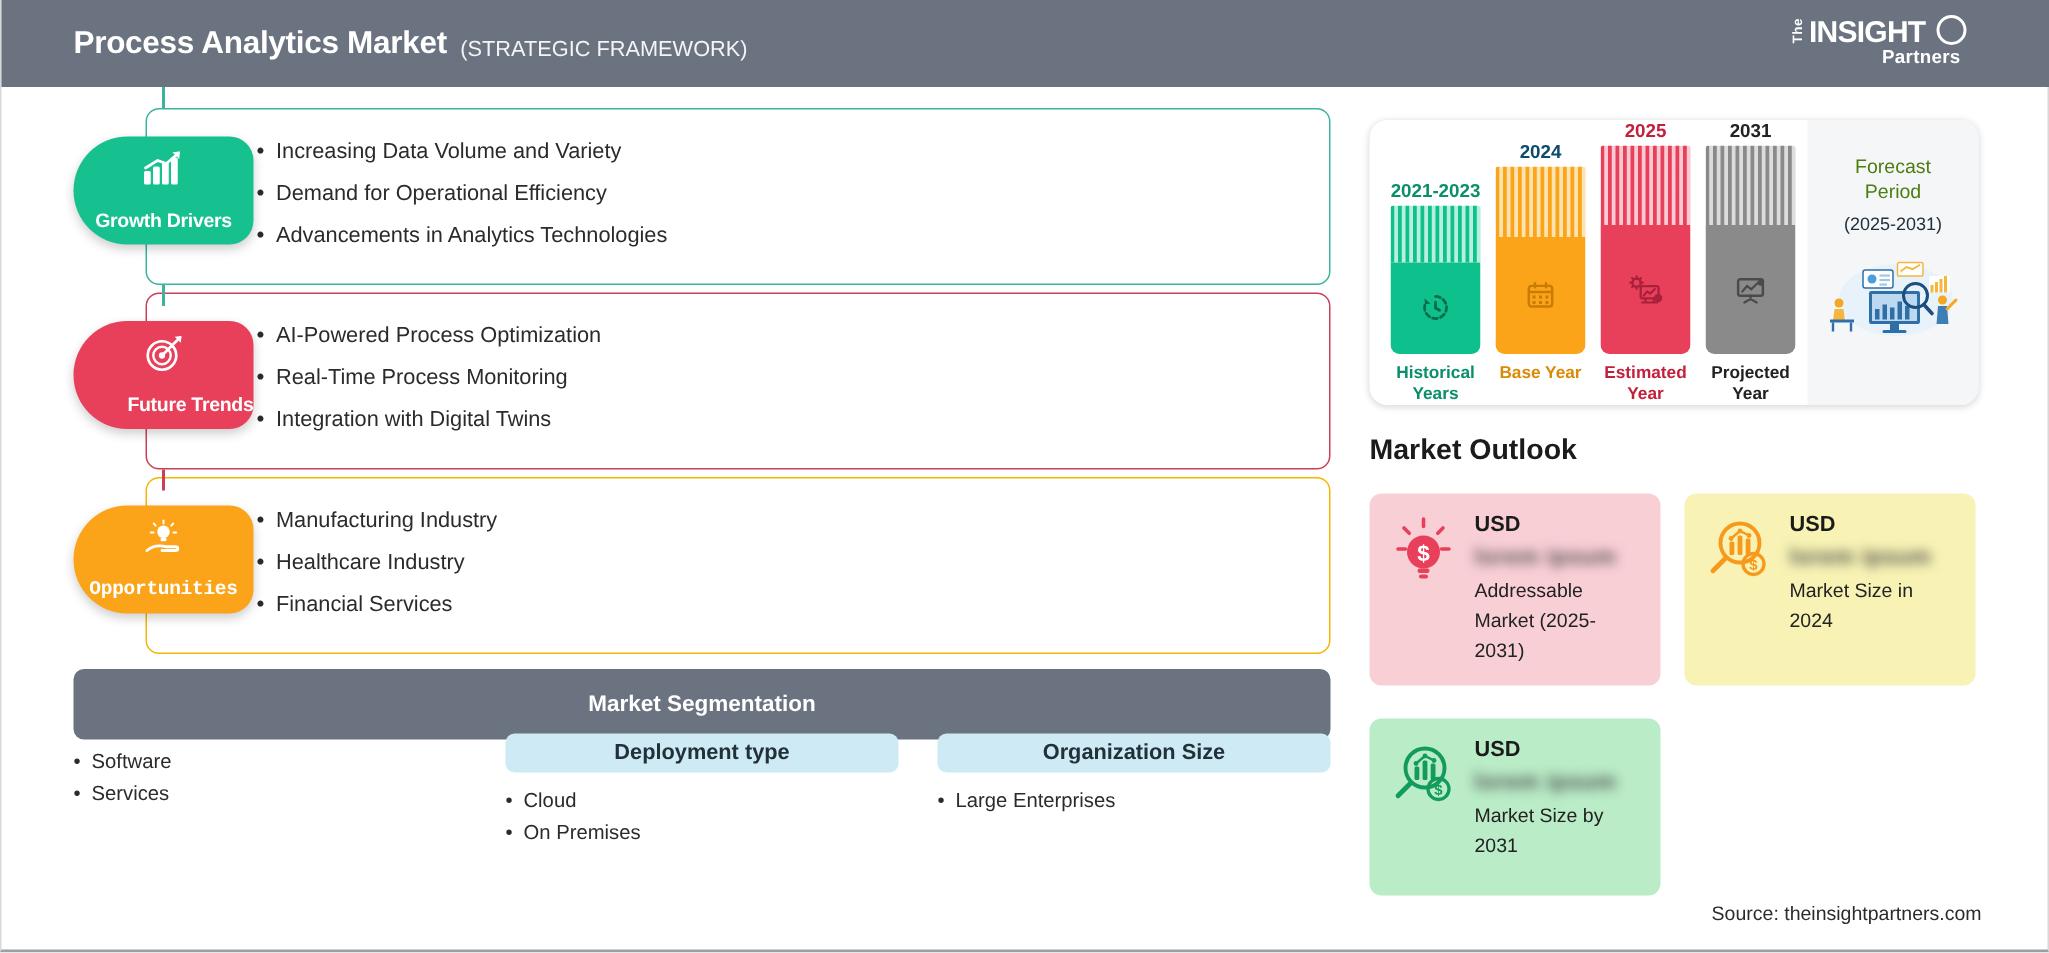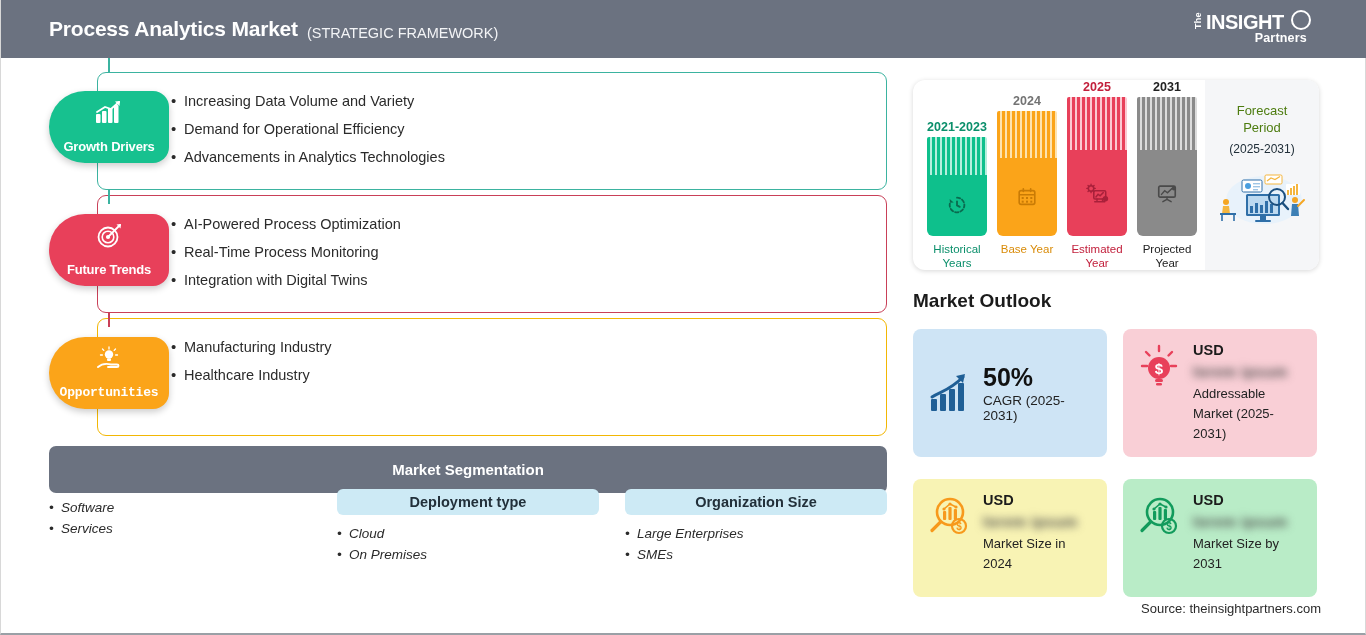--- a/index.html
+++ b/index.html
@@ -91,21 +91,21 @@
   .badge {
     position: absolute; left: 48px;
     width: 120px; height: 72px;
     border-radius: 36px 16px 16px 36px;
     display: flex; flex-direction: column;
     align-items: center; justify-content: flex-end;
     box-shadow: 0 3px 7px rgba(0,0,0,0.20);
     z-index: 5;
   }
   .badge.green  { background: #17c18f; }
-  .badge.red    { background: #e8405a; }
+  .badge.red    { background: #e8405a; align-items: flex-end; }
   .badge.orange { background: #fba419; }
   .badge-label {
     color: #ffffff; font-size: 13px; font-weight: bold;
     padding-bottom: 9px; letter-spacing: -0.2px; white-space: nowrap;
   }
   .badge-icon {
     position: absolute; top: 9px; left: 50%;
     transform: translateX(-50%);
     width: 30px; height: 26px;
   }
@@ -125,21 +125,21 @@
   .seg-cols {
     position: absolute; left: 48px; top: 431px;
     width: 838px; display: flex; gap: 26px;
   }
   .seg-col { width: 262px; }
   .seg-col-title {
     height: 26px; background: #cdeaf5; border-radius: 6px;
     display: flex; align-items: center; justify-content: center;
     font-size: 14.5px; font-weight: bold; color: #22303a;
   }
-  .seg-items { margin-top: 8px; font-style: italic; }
+  .seg-items { margin-top: 8px; }
   .seg-items li {
     list-style: none; position: relative; padding-left: 12px;
     font-size: 13.5px; color: #2b2b2b; line-height: 21px;
   }
   .seg-items li::before {
     content: "•"; position: absolute; left: 0; top: 0; color: #2b2b2b;
   }
 
   
   .right-col { position: absolute; left: 900px; top: 58px; width: 466px; height: 577px; }
@@ -171,21 +171,21 @@
   .bar-stripes {
     height: 38%;
     background-size: 5px 100%;
     background-repeat: repeat-x;
   }
   .bar-solid {
     height: 62%; position: relative;
     display: flex; align-items: center; justify-content: center;
   }
   .bar-caption {
-    font-size: 11.5px; font-weight: normal; text-align: center;
+    font-size: 11.5px; font-weight: bold; text-align: center;
     line-height: 14px; margin-top: 6px; height: 28px;
   }
   .forecast-right {
     width: 114px; height: 100%;
     background: #f5f6f8; border-radius: 0 12px 12px 0;
     display: flex; flex-direction: column; align-items: center;
     padding-top: 22px;
   }
   .forecast-t1 { font-size: 13px; color: #4d7c0f; line-height: 17px; text-align: center; }
   .forecast-t2 { font-size: 12px; color: #22303a; margin-top: 6px; text-align: center; }
@@ -294,20 +294,21 @@
         <span class="badge-label">Future Trends</span>
       </div>
       <div class="connector" style="top:255px;height:14px;color:#c94058;"></div>
     </div>
 
     <div class="cat-block" style="top:0">
       <div class="cat-box orange" style="top:260px;height:118px;">
         <ul class="cat-list">
           <li>Manufacturing Industry</li>
           <li>Healthcare Industry</li>
+          <li>Financial Services</li>
         </ul>
       </div>
       <div class="badge orange" style="top:279px;font-family:Liberation Mono, monospace;">
         <span class="badge-icon">
           <svg viewBox="0 0 30 26" width="30" height="26" aria-hidden="true">
             <circle cx="15" cy="8.5" r="4.2" fill="#fff"></circle>
             <rect x="13" y="12.5" width="4" height="2.4" rx="1" fill="#fff"></rect>
             <g stroke="#fff" stroke-width="1.3" stroke-linecap="round">
               <path d="M15 1 L15 3"></path>
                 <path d="M21.5 3 L20.2 4.4"></path>
@@ -336,21 +337,20 @@
         <div class="seg-col-title">Deployment type</div>
         <ul class="seg-items">
           <li>Cloud</li>
           <li>On Premises</li>
         </ul>
       </div>
       <div class="seg-col">
         <div class="seg-col-title">Organization Size</div>
         <ul class="seg-items">
           <li>Large Enterprises</li>
-          <li>SMEs</li>
         </ul>
       </div>
     </div>
   </div>
 
   <div class="right-col">
 
     <div class="forecast-card">
       <div class="bars-area">
 
@@ -363,21 +363,21 @@
                 <path d="M12 4 a8 8 0 1 1 -7.4 5" fill="none" stroke="#0a6b4f" stroke-width="2" stroke-linecap="round" stroke-dasharray="3.5 2.4"></path>
                 <path d="M4 5.5 L4.3 9.6 L8.4 9.2 Z" fill="#0a6b4f"></path>
                 <path d="M12 8 L12 12.4 L15 14" fill="none" stroke="#0a6b4f" stroke-width="2" stroke-linecap="round"></path>
               </svg>
             </div>
           </div>
           <div class="bar-caption" style="color:#0b8f6b;">Historical Years</div>
         </div>
 
         <div class="bar-col">
-          <div class="bar-year" style="color:#737373;">2024</div>
+          <div class="bar-year" style="color:#0c4a6e;">2024</div>
           <div class="bar" style="height:66%;">
             <div class="bar-stripes" style="background-image:linear-gradient(90deg,#fba419 0 2.6px,#fde3b0 2.6px 5px);"></div>
             <div class="bar-solid" style="background:#fba419;">
               <svg width="22" height="22" viewBox="0 0 24 24" aria-hidden="true">
                 <rect x="3.5" y="5" width="17" height="15" rx="2" fill="none" stroke="#c97b05" stroke-width="1.8"></rect>
                 <path d="M3.5 9.5 H20.5" stroke="#c97b05" stroke-width="1.8"></path>
                 <path d="M8 3 V6 M16 3 V6" stroke="#c97b05" stroke-width="1.8" stroke-linecap="round"></path>
                 <g fill="#c97b05">
                   <rect x="6.2" y="12" width="2.2" height="2.2"></rect>
                     <rect x="10.9" y="12" width="2.2" height="2.2"></rect>
@@ -474,36 +474,20 @@
             </g>
           </svg>
         </div>
       </div>
     </div>
 
     <div class="outlook-title">Market Outlook</div>
 
     <div class="cards">
 
-      <div class="ocard blue">
-        <span class="ocard-icon">
-          <svg viewBox="0 0 48 48" width="48" height="48" aria-hidden="true">
-            <rect x="6" y="30" width="6" height="12" rx="1" fill="#1f5f96"></rect>
-            <rect x="15" y="25" width="6" height="17" rx="1" fill="#1f5f96"></rect>
-            <rect x="24" y="20" width="6" height="22" rx="1" fill="#1f5f96"></rect>
-            <rect x="33" y="14" width="6" height="28" rx="1" fill="#1f5f96"></rect>
-            <path d="M7 28 C16 22, 24 22, 38 8" fill="none" stroke="#1f5f96" stroke-width="3" stroke-linecap="round"></path>
-            <path d="M31 7 L40 5 L38 14 Z" fill="#1f5f96"></path>
-          </svg>
-        </span>
-        <div class="ocard-body">
-          <div class="ocard-big">50%</div>
-          <div class="ocard-cagr">CAGR (2025-2031)</div>
-        </div>
-      </div>
 
       <div class="ocard pink">
         <span class="ocard-icon">
           <svg viewBox="0 0 48 48" width="48" height="48" aria-hidden="true">
             <g stroke="#e8405a" stroke-width="2.4" stroke-linecap="round">
               <path d="M24 4 V9"></path>
                 <path d="M11 10 L14.5 13.5"></path>
                 <path d="M37 10 L33.5 13.5"></path>
               <path d="M7 24 H12"></path>
                 <path d="M41 24 H36"></path>

